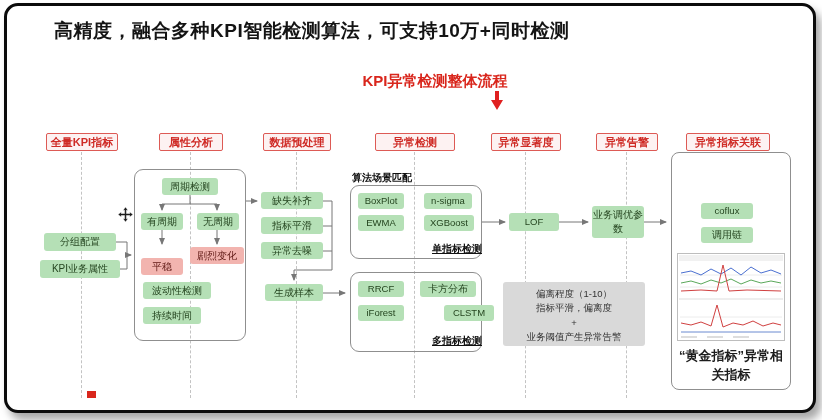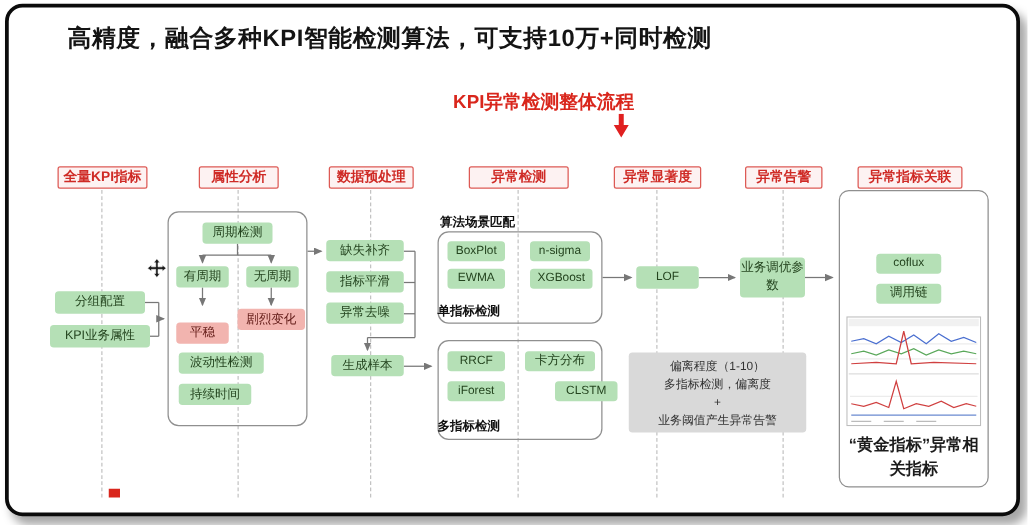--- a/index.html
+++ b/index.html
@@ -38,21 +38,21 @@
     text-align:center; border-radius:3px; color:#24441f; background:#b5e0b6;
     z-index:4; white-space:nowrap; overflow:hidden;
   }
   .chip.red { background:#f2b4af; color:#5e1713; }
   .chip.latin { font-size:9.5px; }
   .outline-box {
     position:absolute; border:1px solid #8f8f8f; border-radius:9px;
     box-sizing:border-box; background:transparent; z-index:3;
   }
   .small-label { position:absolute; font-size:10px; color:#111; font-weight:bold; z-index:4; }
-  .center { text-align:left; }
+  .center { text-align:right;text-decoration:underline; }
   .wrapchip {
     position:absolute; box-sizing:border-box; font-size:10px; line-height:14px;
     text-align:center; border-radius:3px; color:#24441f; background:#b5e0b6;
     z-index:4; padding-top:2px;
   }
   .note {
     position:absolute; background:#d9d9d9; border-radius:3px; font-size:9.5px;
     color:#333; text-align:center; padding-top:5px; box-sizing:border-box;
     line-height:1.5; z-index:4;
   }
@@ -166,21 +166,21 @@
 <div class="chip" style="left:420px;top:281px;width:56px;height:16px;line-height:16px">卡方分布</div>
 <div class="chip latin" style="left:358px;top:305px;width:46px;height:16px;line-height:16px">iForest</div>
 <div class="chip latin" style="left:444px;top:305px;width:50px;height:16px;line-height:16px">CLSTM</div>
 <div class="small-label center" style="left:350px;top:334px;width:132px">多指标检测</div>
 
 <div class="chip latin" style="left:509px;top:213px;width:50px;height:18px;line-height:18px">LOF</div>
 <div class="wrapchip" style="left:592px;top:206px;width:52px;height:32px">业务调优参数</div>
 
 <div class="note" style="left:503px;top:282px;width:142px;height:64px">
   <span>偏离程度（1-10）</span>
-  <span>多指标检测，偏离度</span>
+  <span>指标平滑，偏离度</span>
   <span>+</span>
   <span>业务阈值产生异常告警</span>
 </div>
 
 <div class="outline-box" style="left:671px;top:152px;width:120px;height:238px;border-radius:8px"></div>
 <div class="chip latin" style="left:701px;top:203px;width:52px;height:16px;line-height:16px">coflux</div>
 <div class="chip" style="left:701px;top:227px;width:52px;height:16px;line-height:16px">调用链</div>
 
 <div class="chart-thumb">
   <svg width="108" height="88" viewBox="0 0 108 88">

